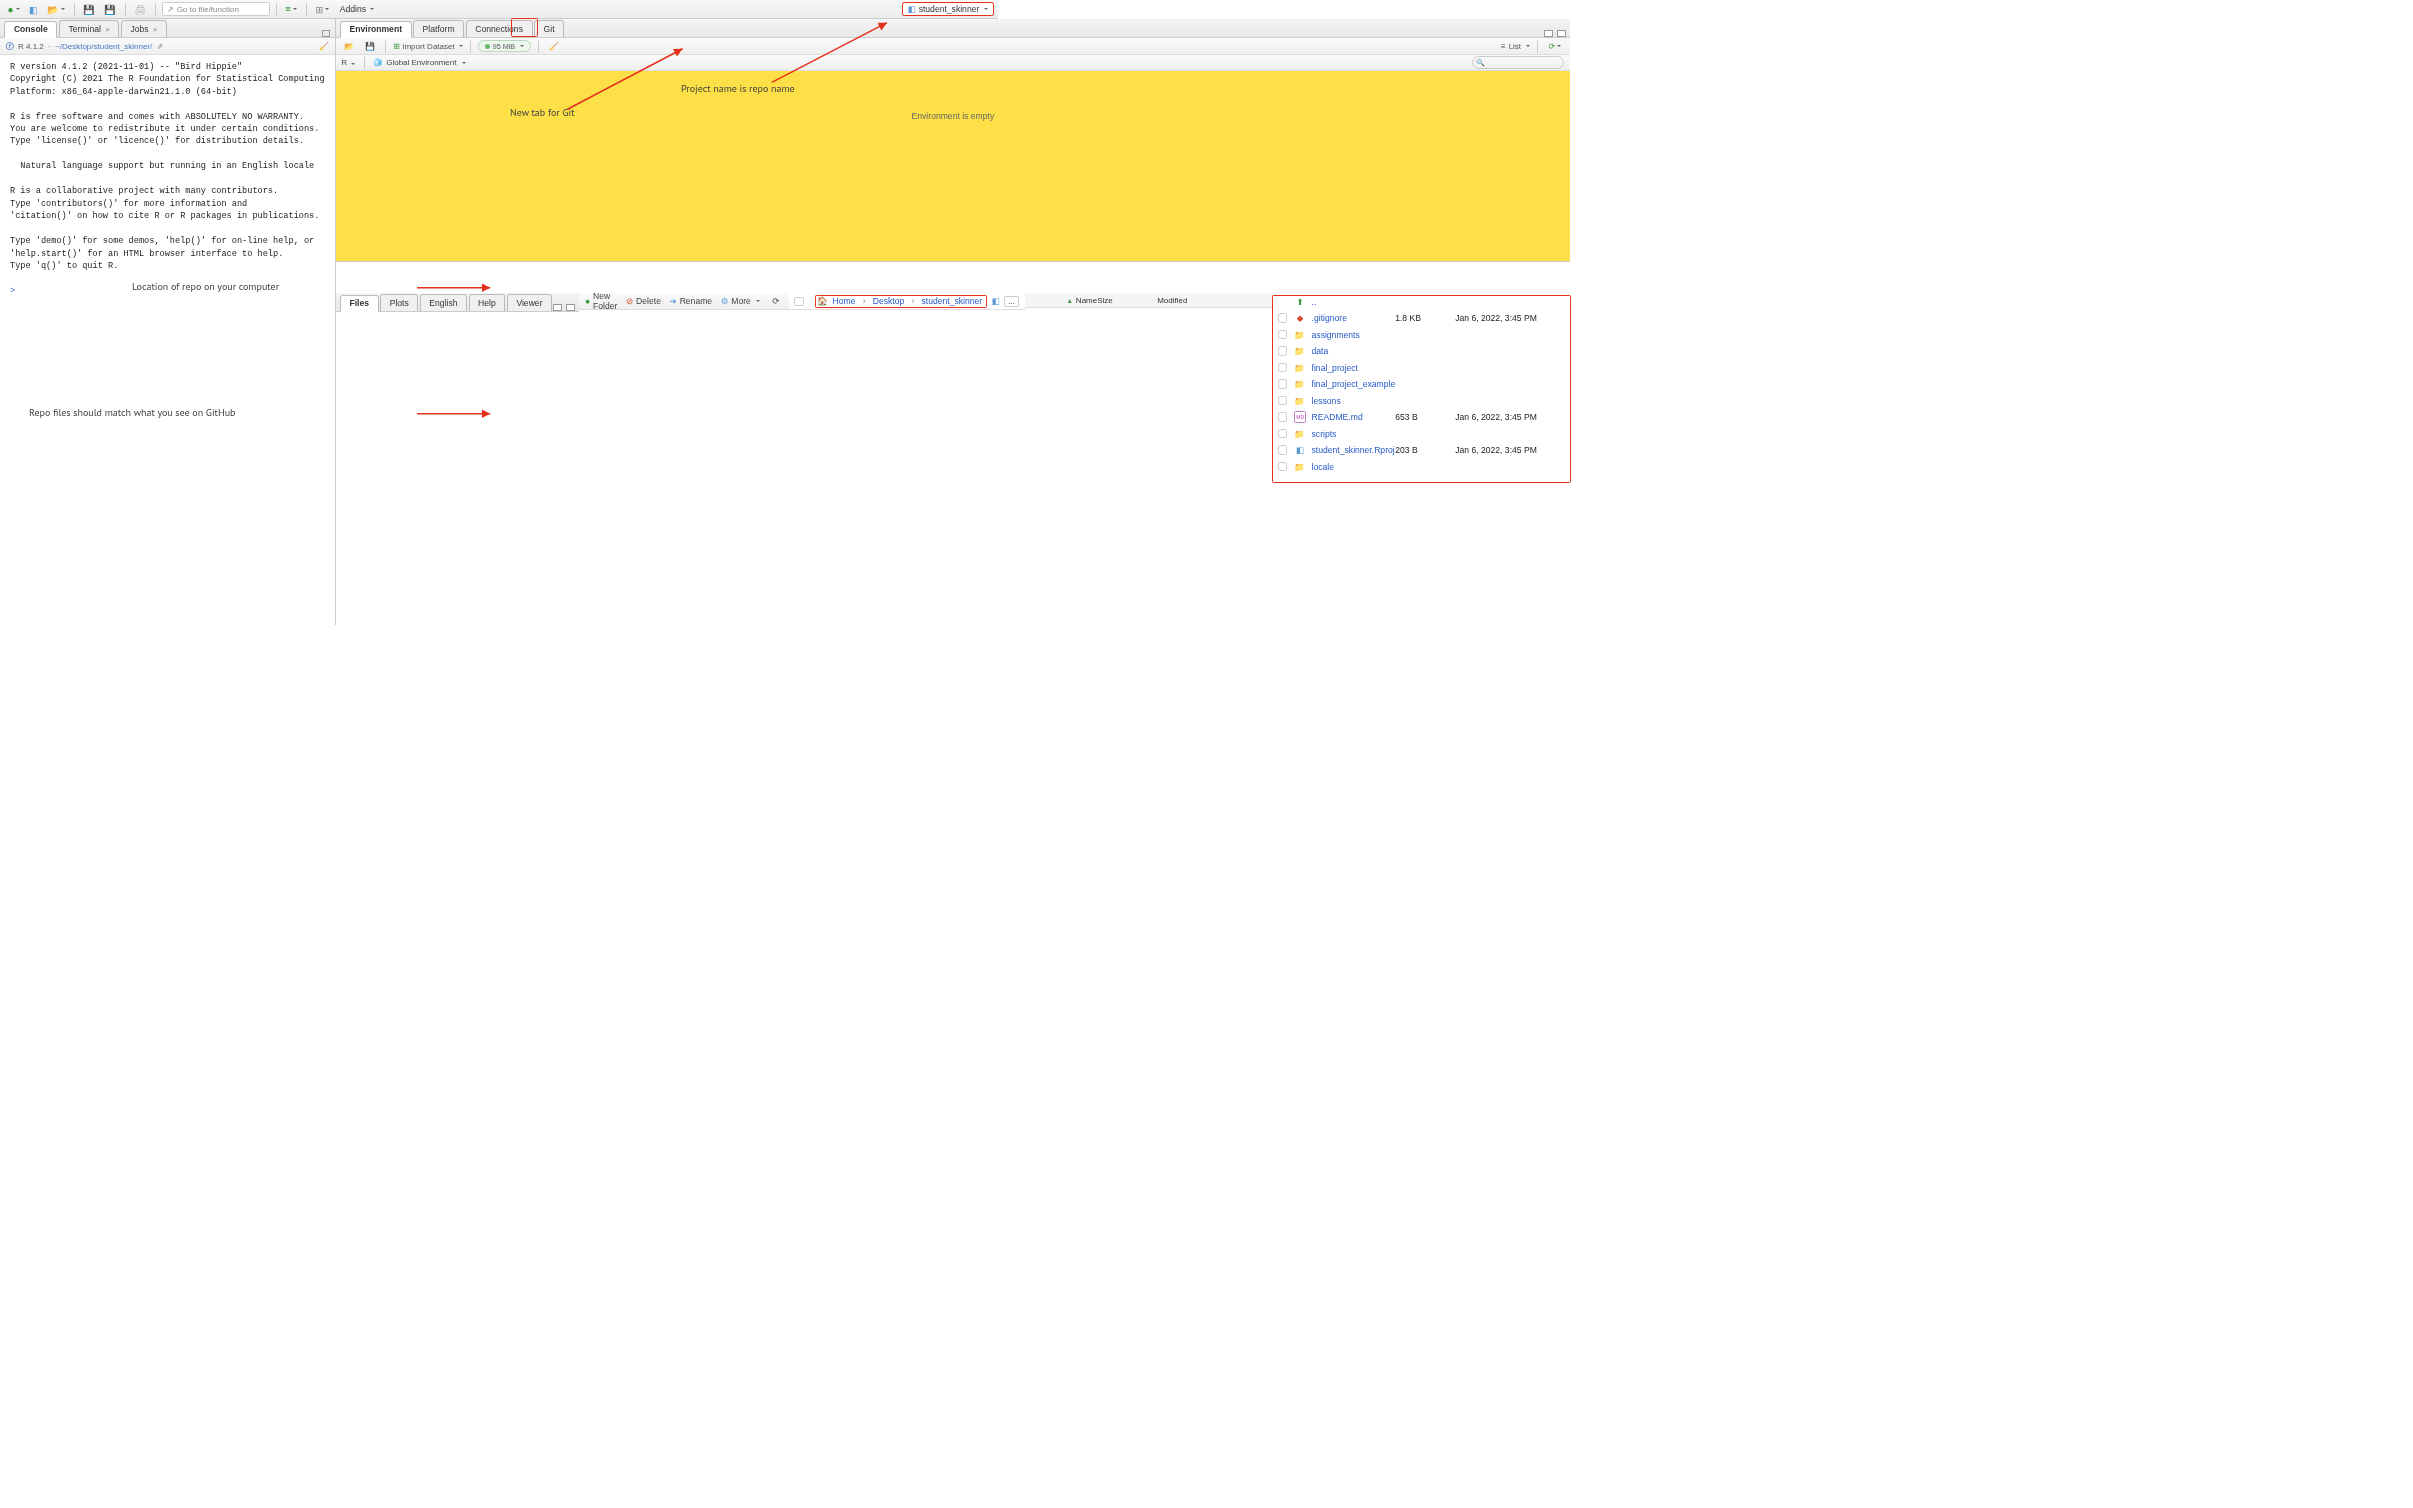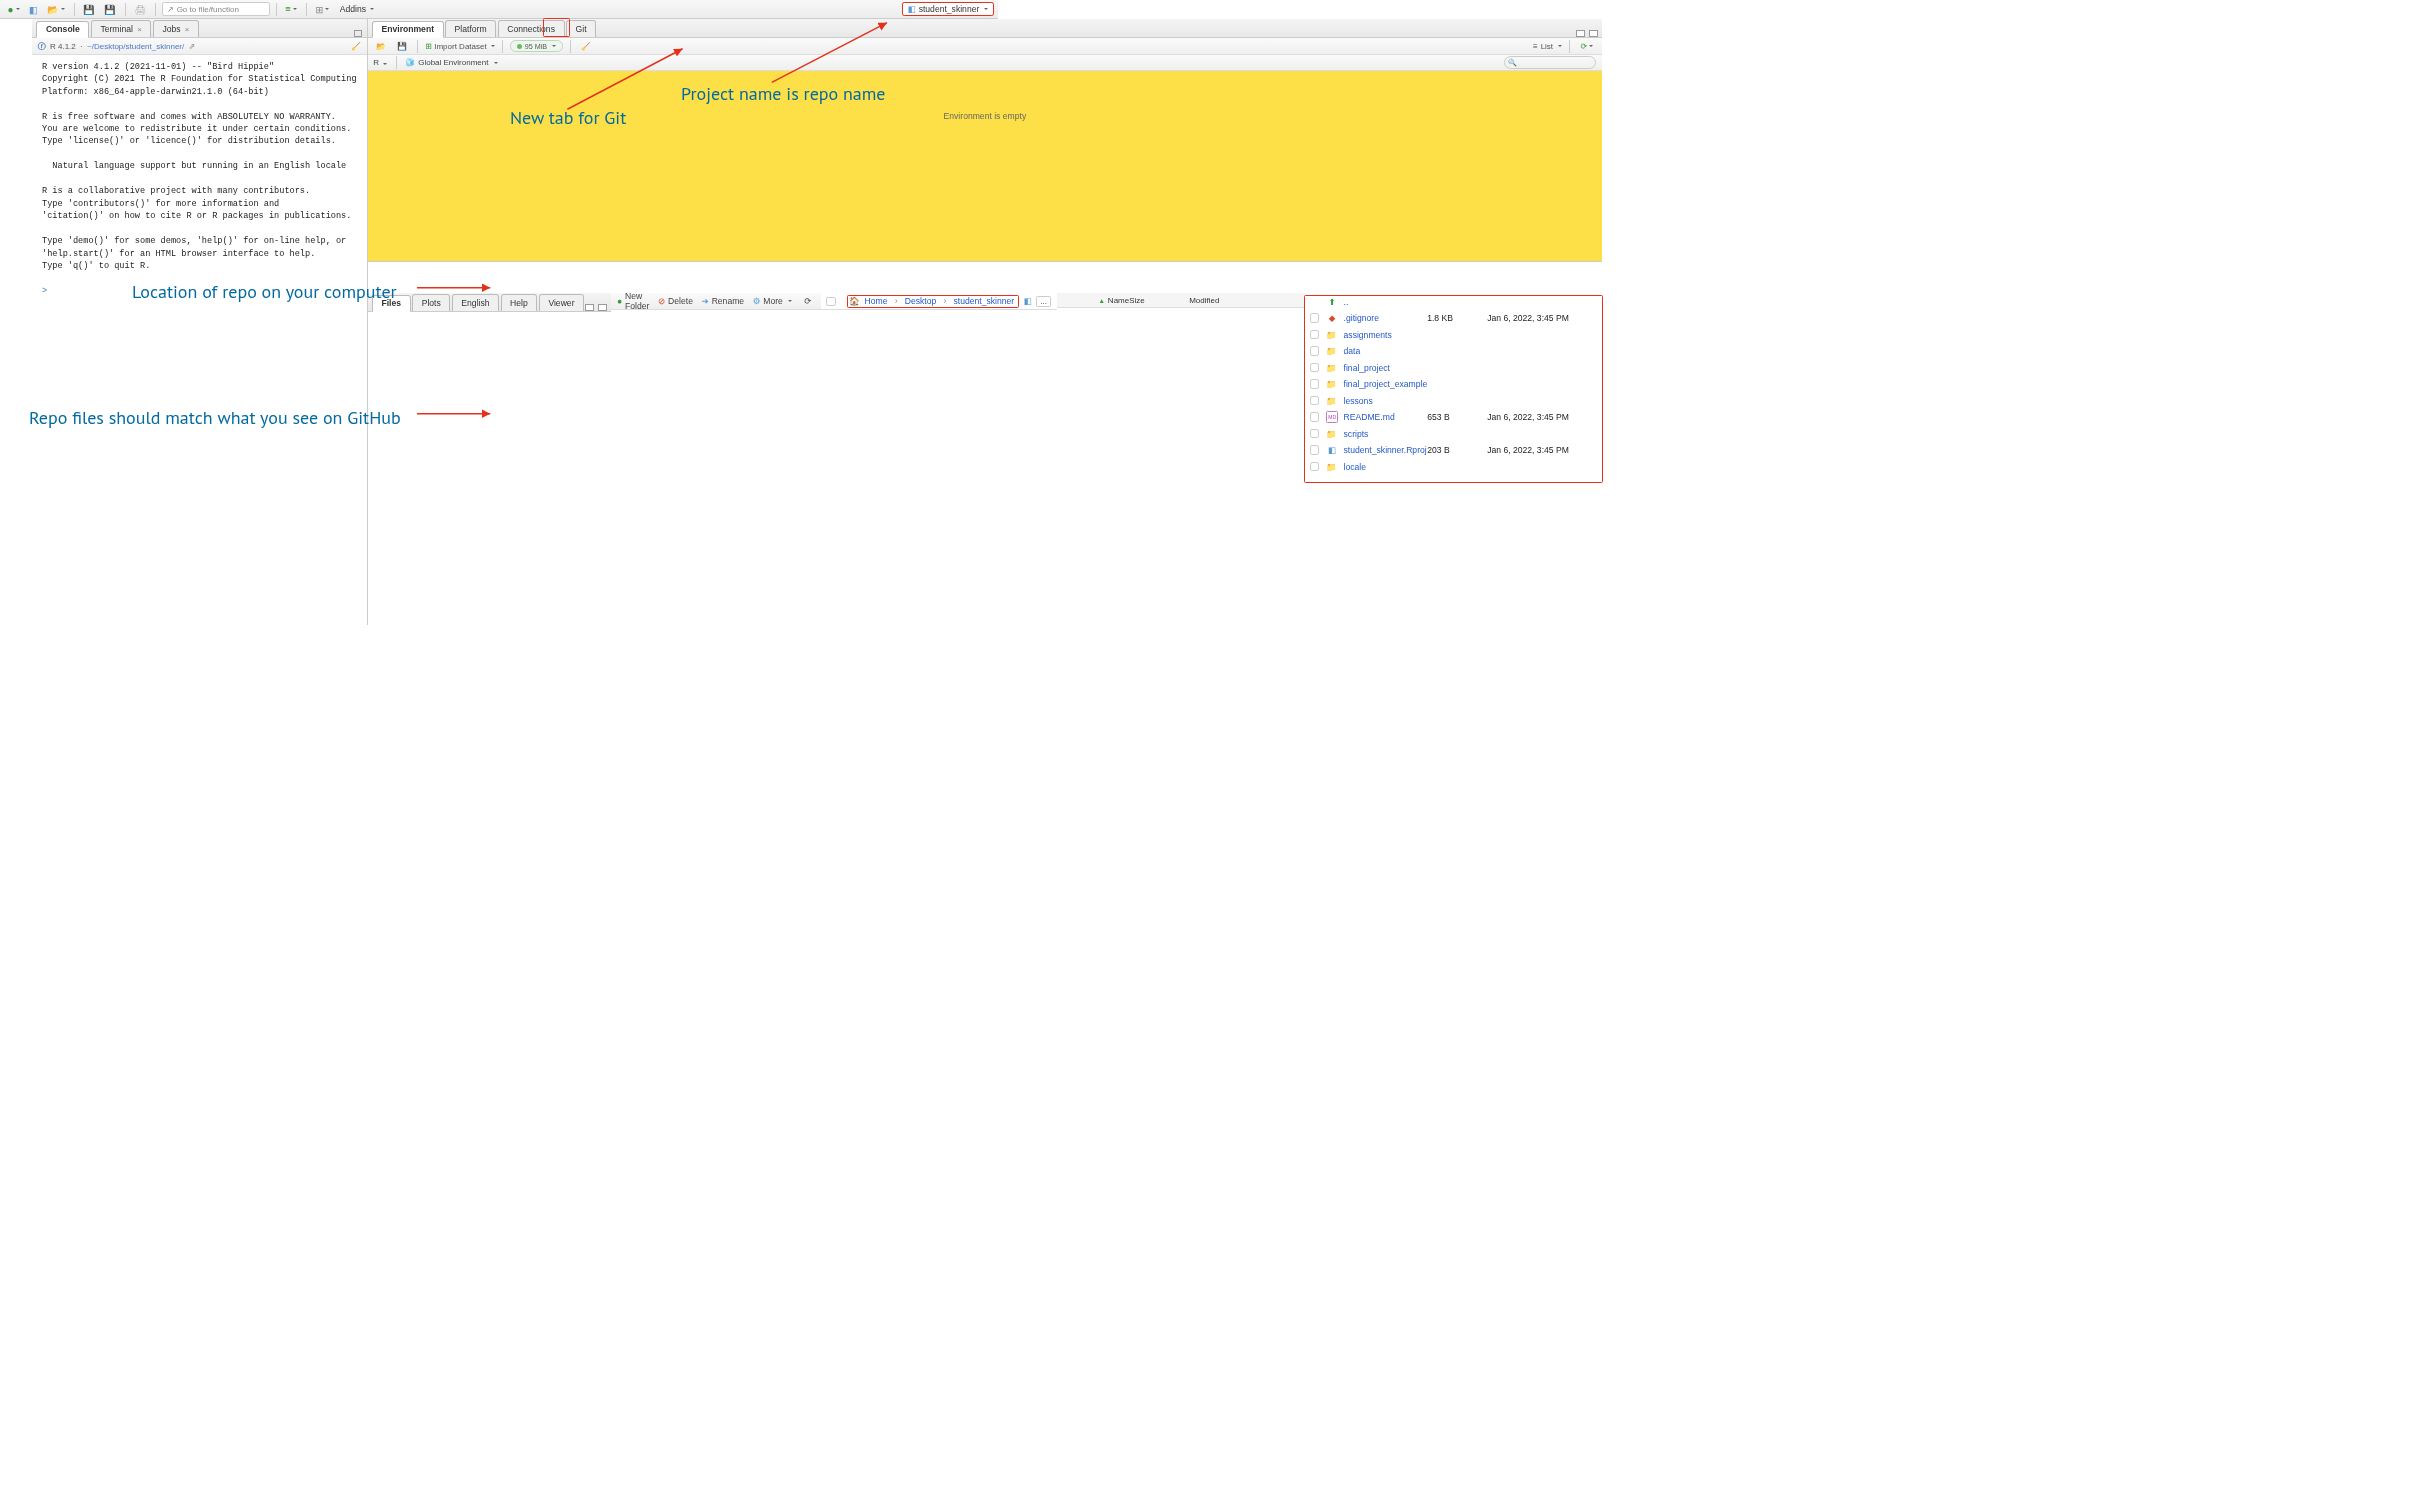--- a/index.html
+++ b/index.html
@@ -9,21 +9,21 @@
   
   .toolbar { height: 19.4px; background: linear-gradient(#f8f8f8,#ececec); border-bottom: 0.7px solid #ccc; display: flex; align-items: center; padding: 0 4.3px; gap: 2.9px; }
   .tool-btn { height: 14.4px; min-width: 14.4px; border: 0.7px solid transparent; border-radius: 2.2px; display: inline-flex; align-items: center; justify-content: center; padding: 0 2.2px; cursor: default; }
   .tool-sep { width: 0.7px; height: 13px; background: #ccc; margin: 0 2.9px; }
   .caret { width:0;height:0;border-left:2.2px solid transparent;border-right:2.2px solid transparent;border-top:2.9px solid #666; display:inline-block; margin-left:2.2px;}
   .goto { height:14.4px; width:108px; border:0.7px solid #ccc; border-radius:2.2px; background:#fff; display:flex; align-items:center; padding:0 4.3px; color:#888; font-size:8px; gap:2.9px;}
   .addins { font-size:8.6px; color:#333; padding:0 4.3px; display:flex; align-items:center; gap:2.2px;}
   .project-switcher { margin-left:auto; height:14.4px; border:1.4px solid #e4311b; border-radius:2.2px; background:#fff; display:flex; align-items:center; padding:0 4.3px; gap:2.9px; font-size:8.6px; color:#333;}
 
   
-  .main { flex:1; display:flex;margin-left:32px; }
+  .main { flex:1; display:flex; }
   .left-col { width: 501px; display:flex; flex-direction:column; border-right:0.7px solid #ccc;}
   .right-col { flex:1; display:flex; flex-direction:column;gap:31px;}
 
   
   .pane-tabs { height:18.7px; background:linear-gradient(#f4f4f4,#e8e8e8); border-bottom:0.7px solid #ccc; display:flex; align-items:flex-end; padding-left:4.3px; position:relative;}
   .pane-tab { height:17px; padding:0 8.6px; border:0.7px solid #bbb; border-bottom:none; border-top-left-radius:2.9px; border-top-right-radius:2.9px; background:#f0f0f0; margin-right:1.4px; display:flex; align-items:center; font-size:8.6px; color:#333; position:relative;}
   .pane-tab.active { background:#fff; border-bottom:0.7px solid #fff; margin-bottom:-0.7px; font-weight:bold;}
   .pane-tab .close-x { margin-left:4.3px; font-size:8px; color:#888;}
   .pane-tools-right { margin-left:auto; display:flex; align-items:center; gap:4.3px; padding-right:4.3px;}
   .min-max { display:flex; gap:1.4px;}
@@ -59,21 +59,21 @@
   .col-mod { width:115px;}
   .file-list { flex:1; background:#fff; position:relative;}
   .file-row { height:16.5px; display:flex; align-items:center; padding-left:5.7px; font-size:8.6px;}
   .cb { width:9.3px;height:9.3px; border:0.7px solid #ccc; border-radius:2.2px; margin-right:7.2px;}
   .ficon { width:11.5px; height:11.5px; margin-right:5.7px; display:inline-flex; align-items:center; justify-content:center; font-size:8.6px;}
   .fname { flex:1; color:#2458c6;}
   .fsize { width:60px; color:#222;}
   .fmod { width:115px; color:#222;}
 
   
-  .annot { position:absolute; color:#0369a1; font-family:"PT Sans","Helvetica Neue",sans-serif; font-weight:400; font-size:18px; pointer-events:none;}
+  .annot { position:absolute; color:#404040; font-family:"PT Sans","Helvetica Neue",sans-serif; font-weight:400; font-size:10px; pointer-events:none;}
 
   .git-highlight { border:1.8px solid #e4311b; position:absolute; border-radius:1.4px;}
 
   .folder-icon { color:#d9a93a;}
   .up-icon { color:#3a9a3a;}
   .gitignore-icon { color:#d94a2a;}
   .md-icon { background:#fff; border:0.7px solid #c080c0; color:#c040c0; font-size:5px; padding:0 0.7px; border-radius:1.4px;}
   .rproj-icon { color:#5a9ad6;}
   .home-icon { color:#c06a2a;}
 

